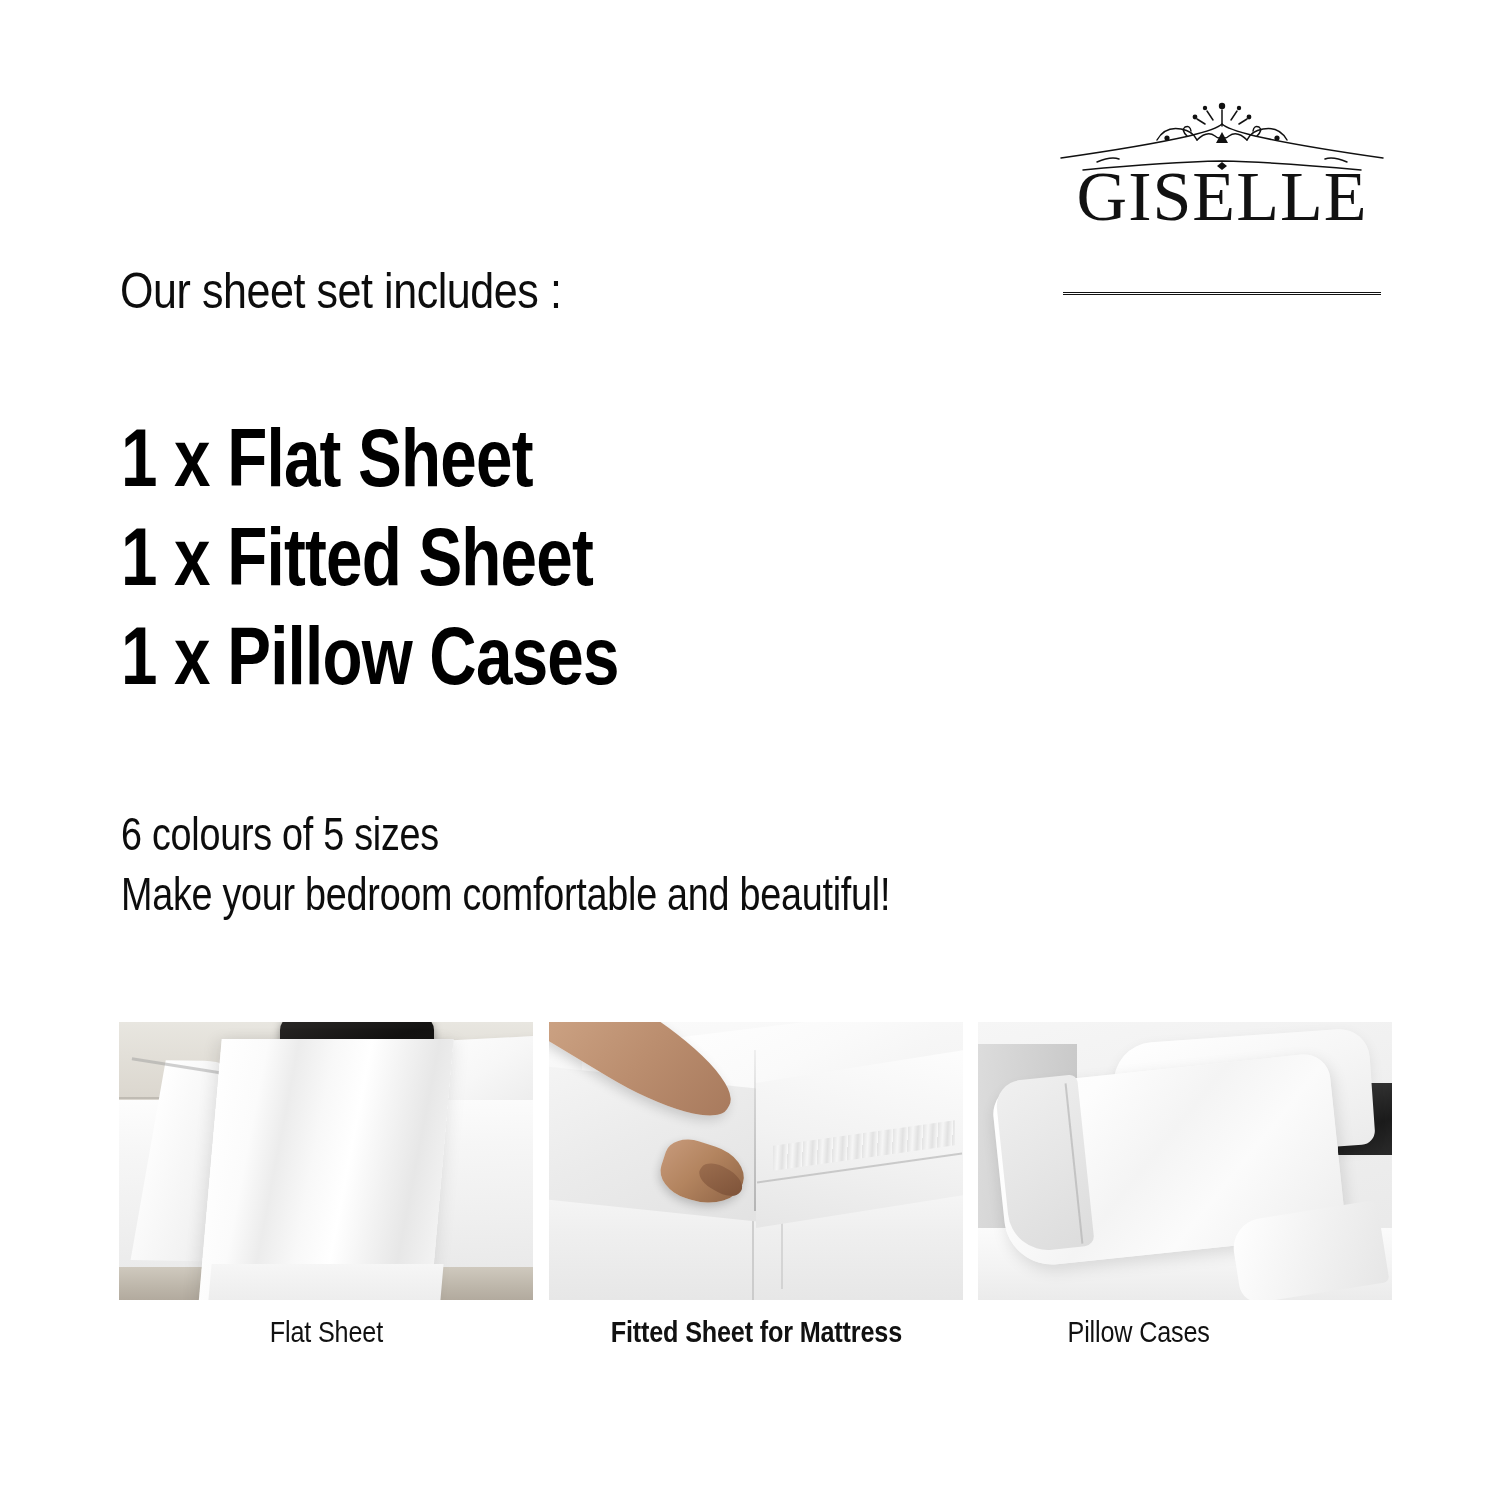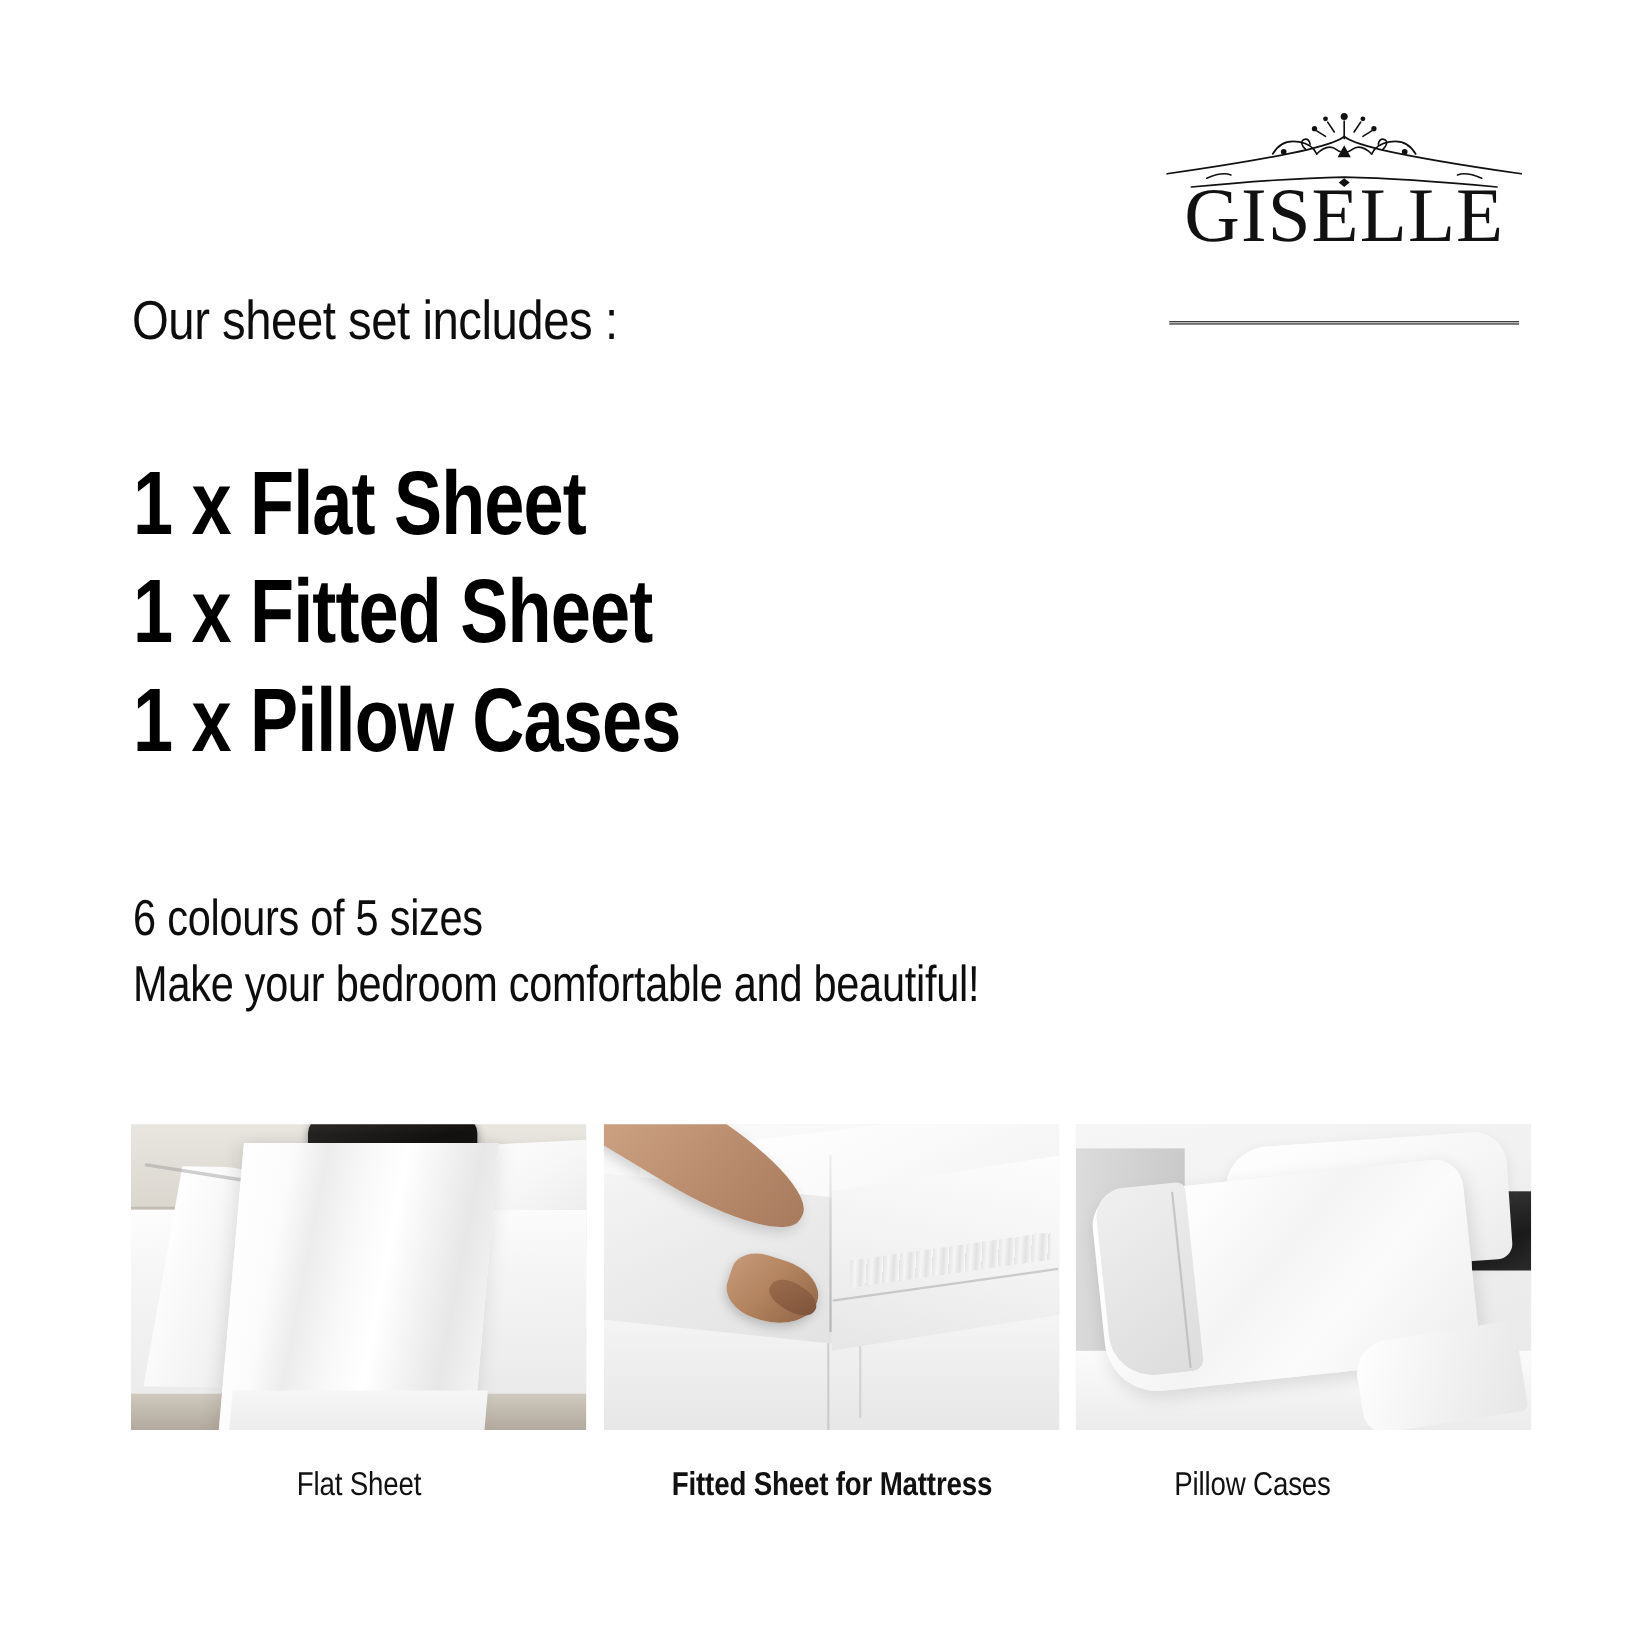--- a/index.html
+++ b/index.html
@@ -285,21 +285,20 @@
 
   
   .photo-caption {
     position:absolute; top:1312px;
     font-size:30px; line-height:40px;
     font-weight:400;
     text-align:center;
     color:#111;
     letter-spacing:-0.2px;
     white-space:nowrap;
-    margin-top:18px;
   }
   .cap-inner { display:inline-block; transform:scaleX(0.84); }
   #caption-1 { left:119px; width:414px; }
   #caption-2 { left:549px; width:414px;font-weight:bold; }
   #caption-3 { left:932px; width:414px; }
 </style>
 </head>
 <body>
 
 <div id="brand-logo">

